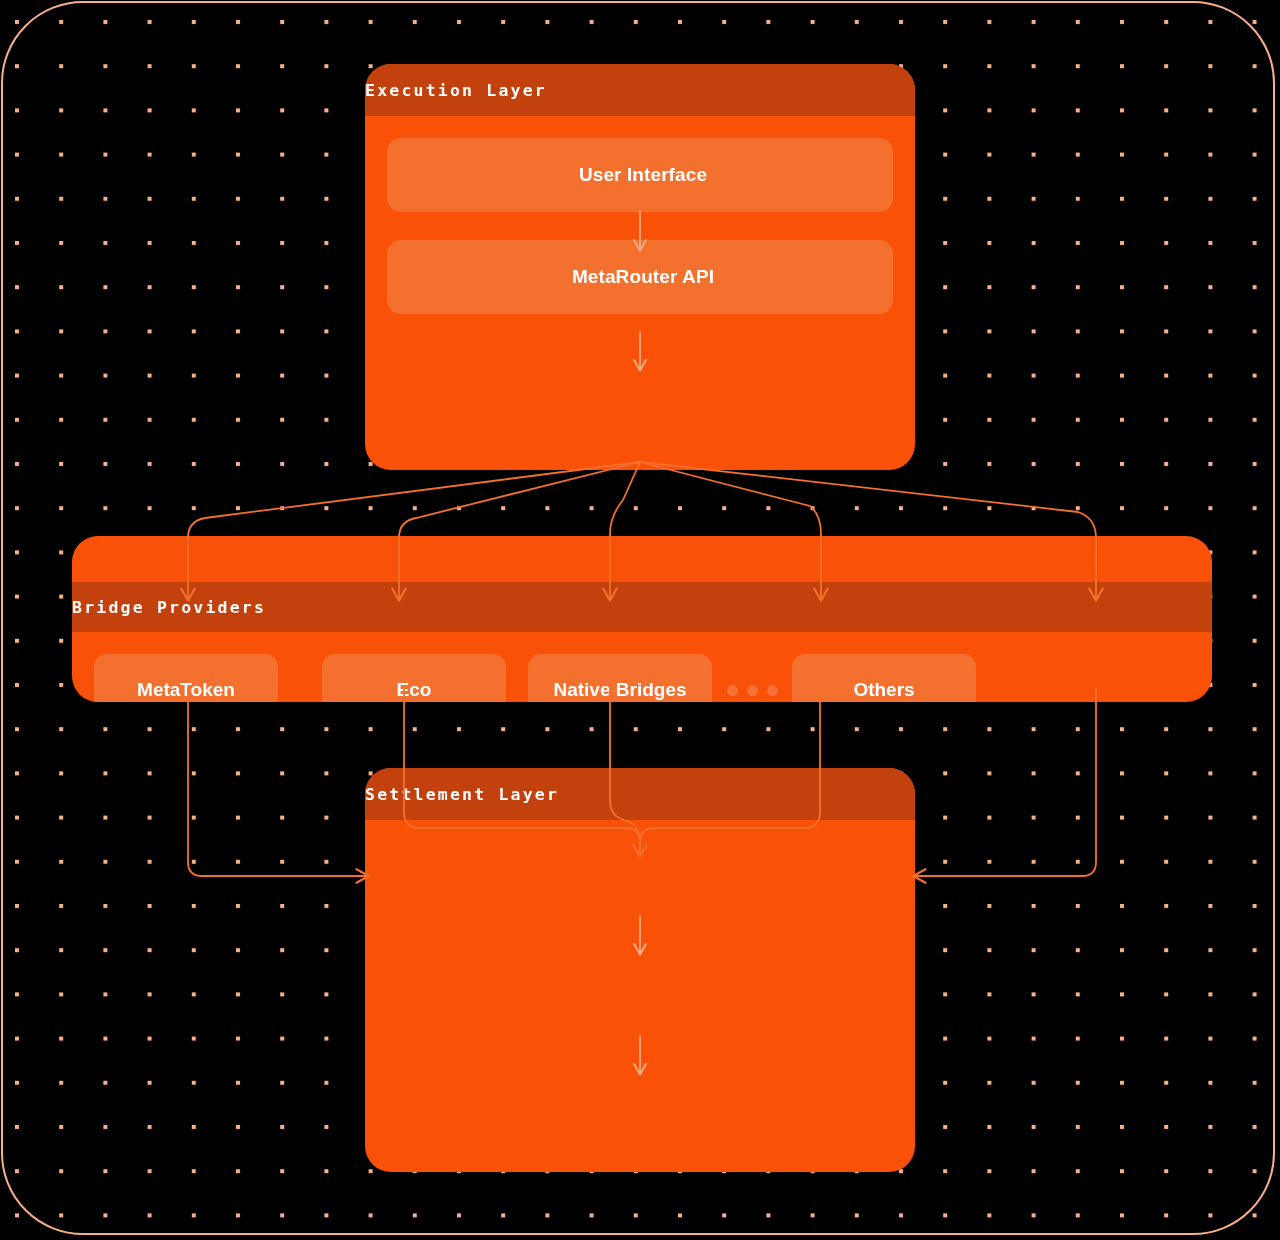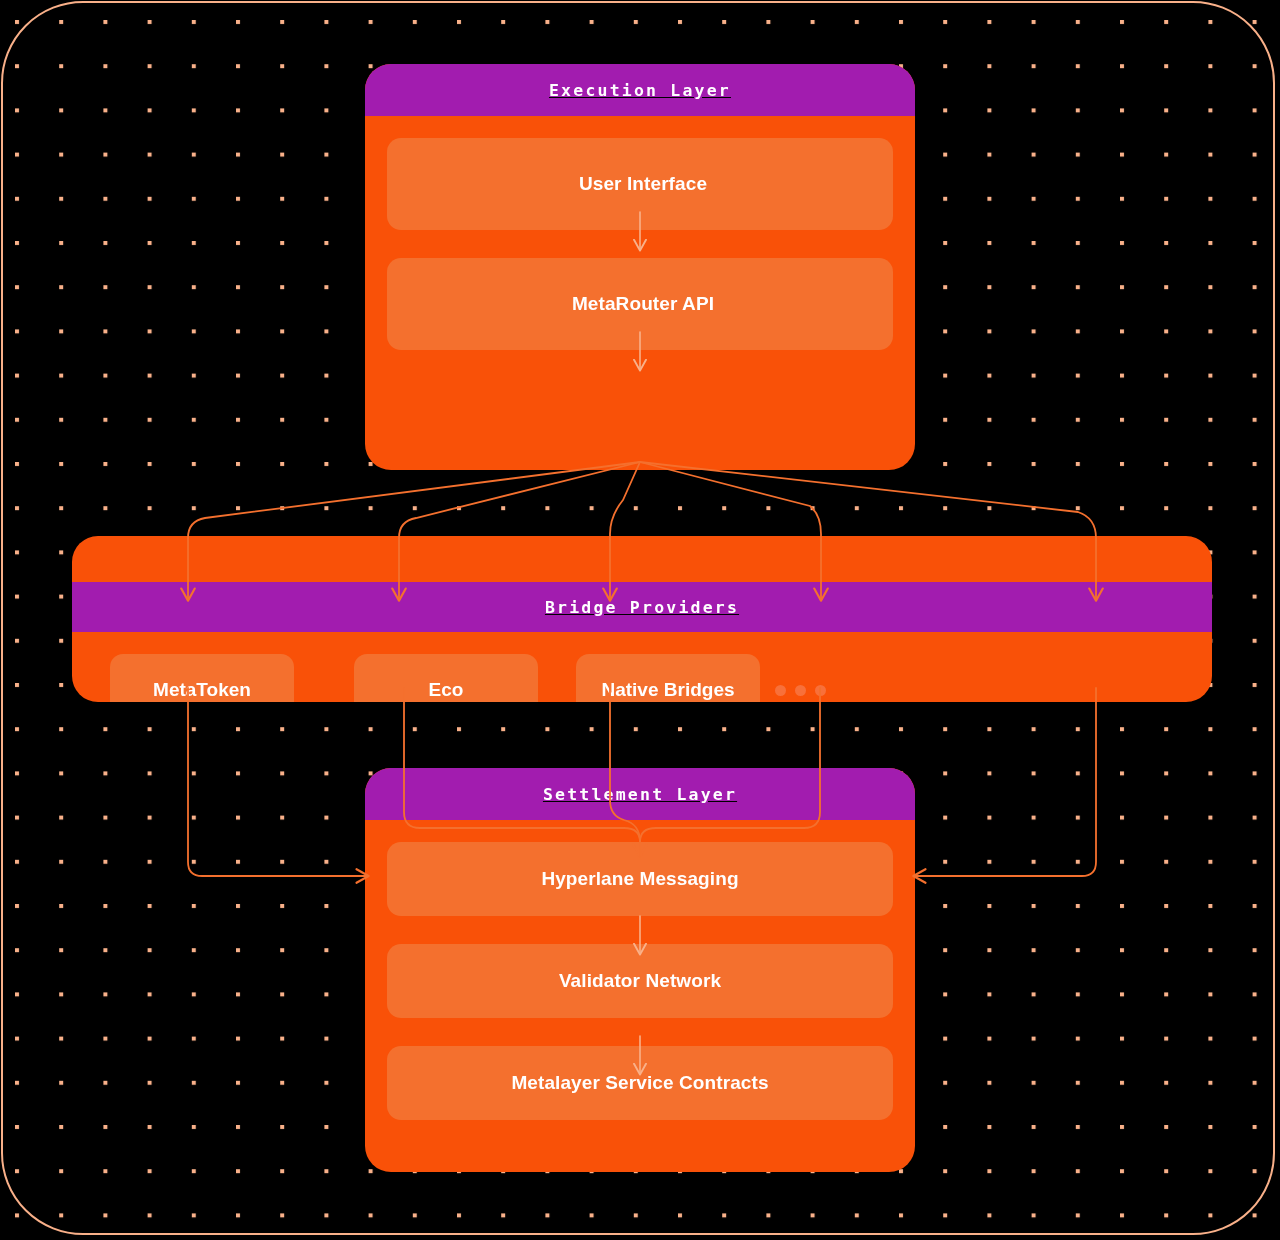--- a/index.html
+++ b/index.html
@@ -58,25 +58,23 @@
 
   
   .panel {
     position: absolute;
     border-radius: 26px;
     overflow: hidden;
     background: #F95108;
   }
   .panel-head {
     height: 52px;
-    background: #a21caf;
-    display: flex;
-    align-items: center;
-    justify-content: center;
-    text-decoration: underline;
+    background: #c2410c;
+    display: flex;
+    align-items: center;
   }
   .panel-title {
     font-family: "DejaVu Sans Mono", monospace;
     font-weight: bold;
     font-size: 16.5px;
     letter-spacing: 2.2px;
     color: #FFFFFF;
   }
   .panel-body {
     padding: 20px 22px 22px 22px;
@@ -97,21 +95,21 @@
     font-weight: bold;
     letter-spacing: 0.1px;
   }
 
   
   #execution-layer {
     left: 365px; top: 64px;
     width: 550px; height: 406px;
   }
   #execution-layer .panel-body { gap: 28px; padding-top: 22px; }
-  #execution-layer .card { height: 92px; padding-left: 6px; }
+  #execution-layer .card { height: 74px; padding-left: 6px; }
 
   
   #bridge-providers {
     left: 72px; top: 536px;
     width: 1140px; height: 166px;
     border-radius: 26px;
   }
   #bridge-providers .panel-head { height: 50px; margin-top: 46px; }
   .bridge-row {
     display: flex;
@@ -125,21 +123,20 @@
     border-radius: 13px;
     height: 72px;
     width: 184px;
     display: flex;
     align-items: center;
     justify-content: center;
     color: #FFFFFF;
     font-size: 19px;
     font-weight: bold;
     flex: none;
-    margin-left: 16px;
   }
   .bridge-gap { width: 22px; flex: none; }
   .ellipsis {
     width: 80px;
     flex: none;
     display: flex;
     align-items: center;
     justify-content: center;
     gap: 9px;
   }
@@ -196,31 +193,27 @@
       <div class="bridge-gap"></div>
       <div class="bridge-gap"></div>
       <div class="bridge-card">Eco</div>
       <div class="bridge-gap"></div>
       <div class="bridge-card">Native Bridges</div>
       <div class="ellipsis">
         <span></span>
         <span></span>
         <span></span>
       </div>
+      <div class="bridge-card">Others</div>
     </div>
   </div>
 
   <div class="panel" id="settlement-layer">
     <div class="panel-head">
       <div class="panel-title">Settlement Layer</div>
-    </div>
-    <div class="panel-body">
-      <div class="card">Hyperlane Messaging</div>
-      <div class="card">Validator Network</div>
-      <div class="card">Metalayer Service Contracts</div>
     </div>
   </div>
 
   <svg id="connectors-top" viewBox="0 0 1280 1240" width="1280" height="1240">
     <defs>
       <marker id="arw" viewBox="0 0 12 12" refX="9.5" refY="6" markerWidth="9" markerHeight="9" orient="auto-start-reverse">
         <path d="M1,1 L10,6 L1,11" fill="none" stroke="#F4702E" stroke-width="1.6" stroke-linecap="round" stroke-linejoin="round"></path>
       </marker>
       <marker id="arwl" viewBox="0 0 12 12" refX="9.5" refY="6" markerWidth="9" markerHeight="9" orient="auto-start-reverse">
         <path d="M1,1 L10,6 L1,11" fill="none" stroke="#F9B18A" stroke-width="1.6" stroke-linecap="round" stroke-linejoin="round"></path>

